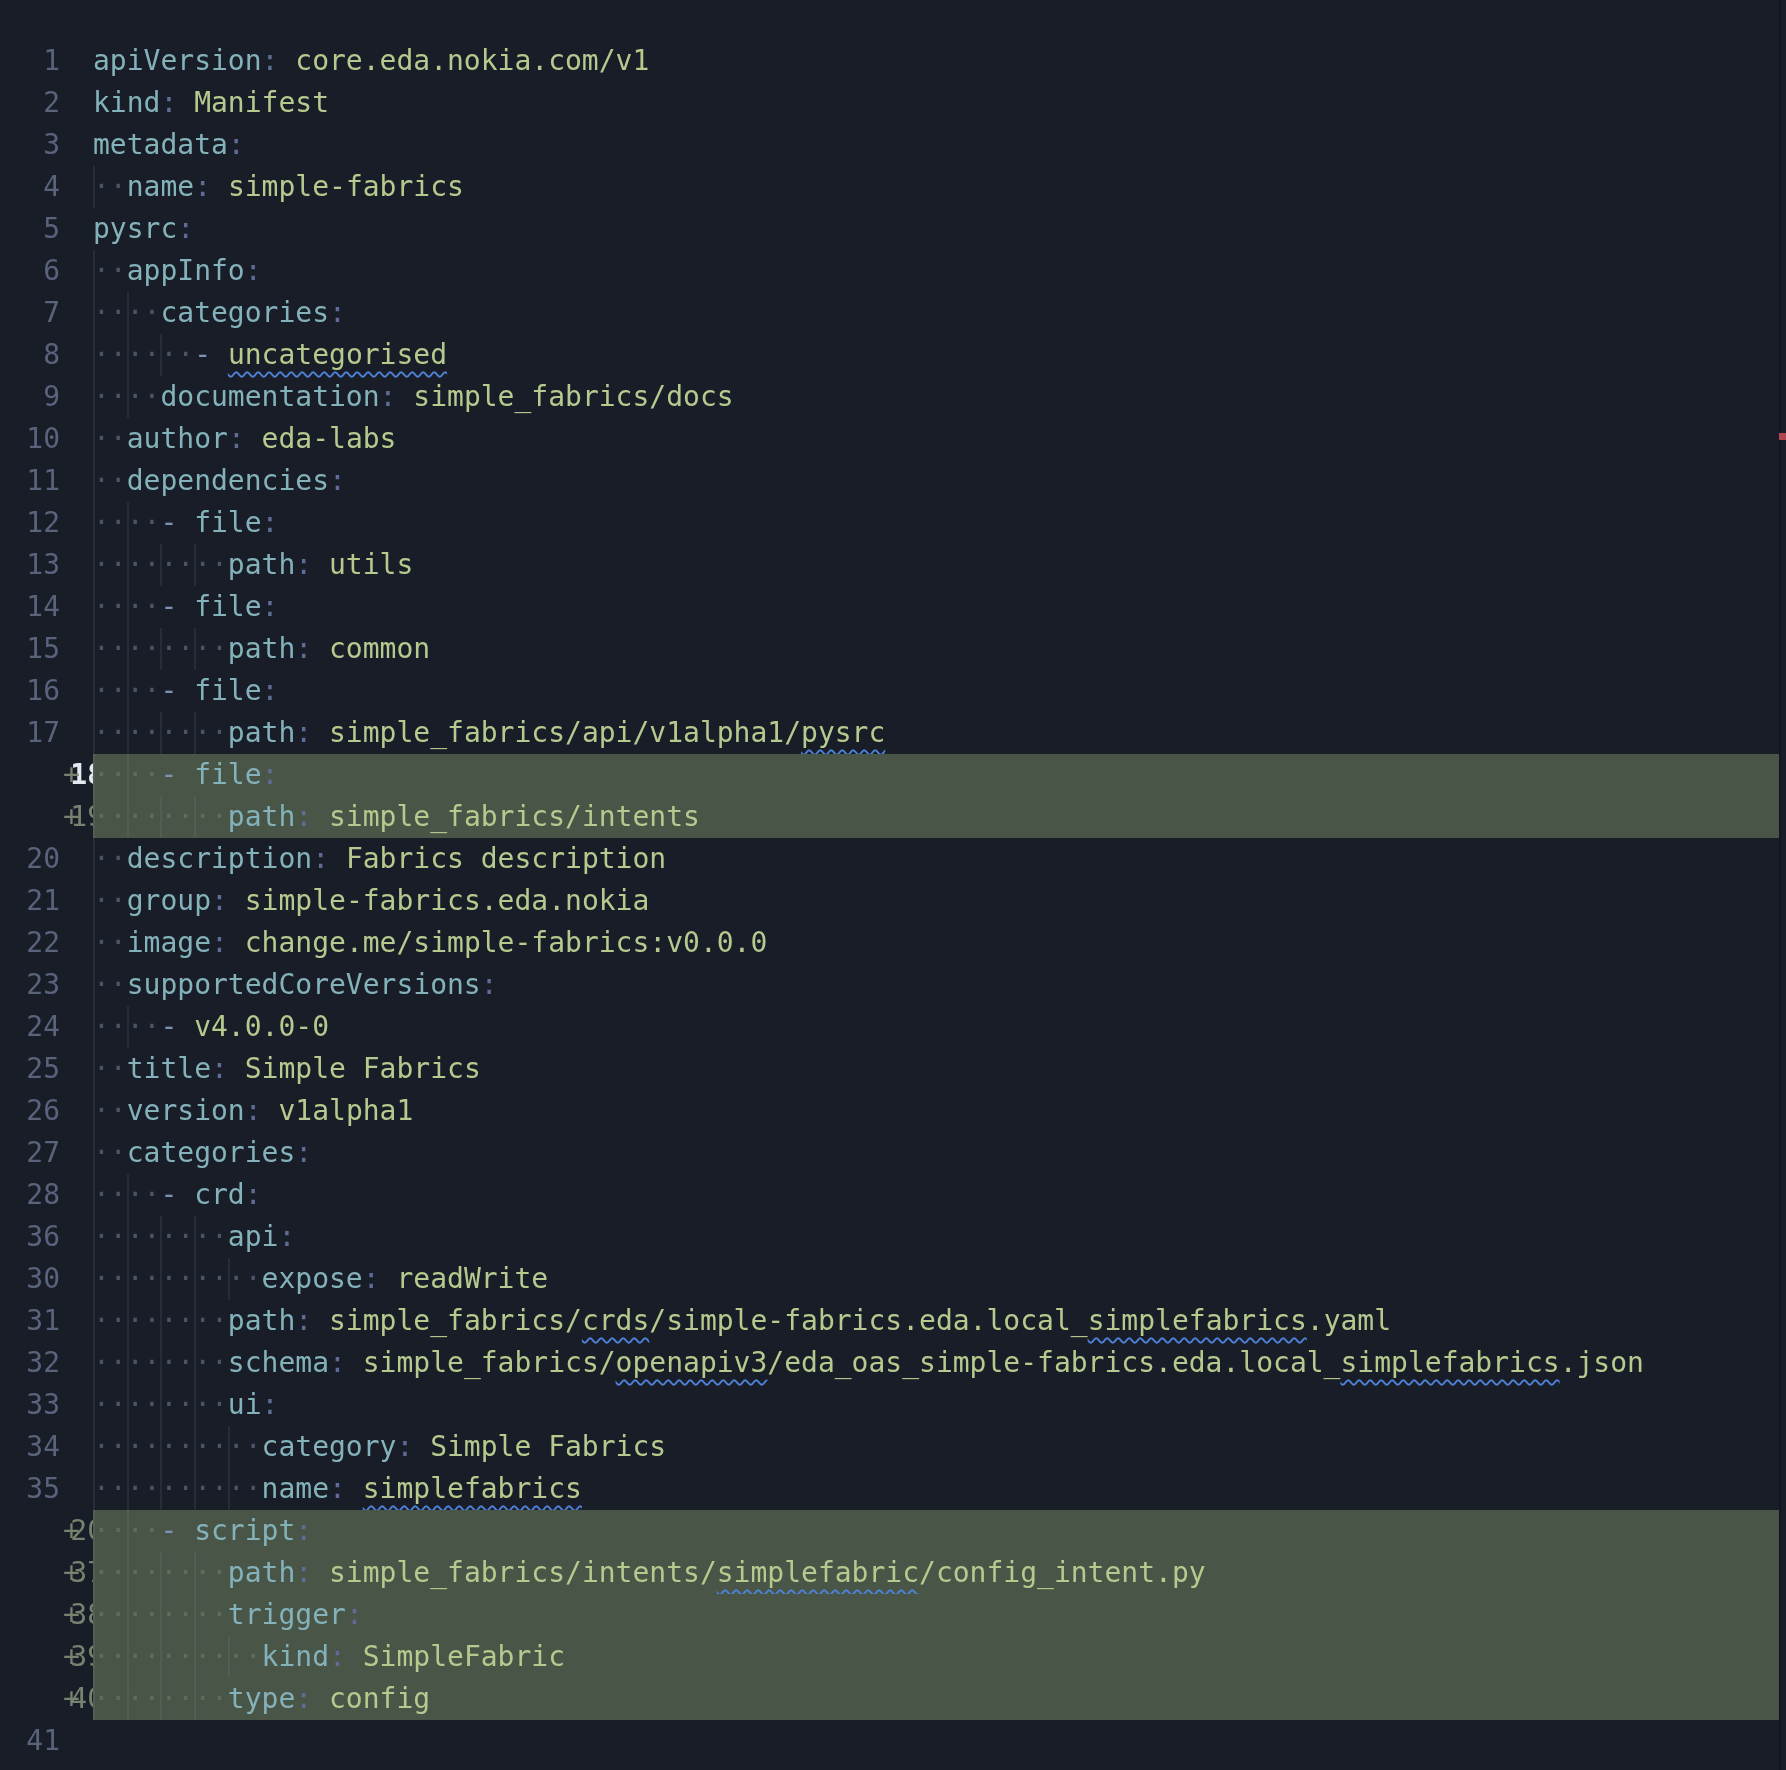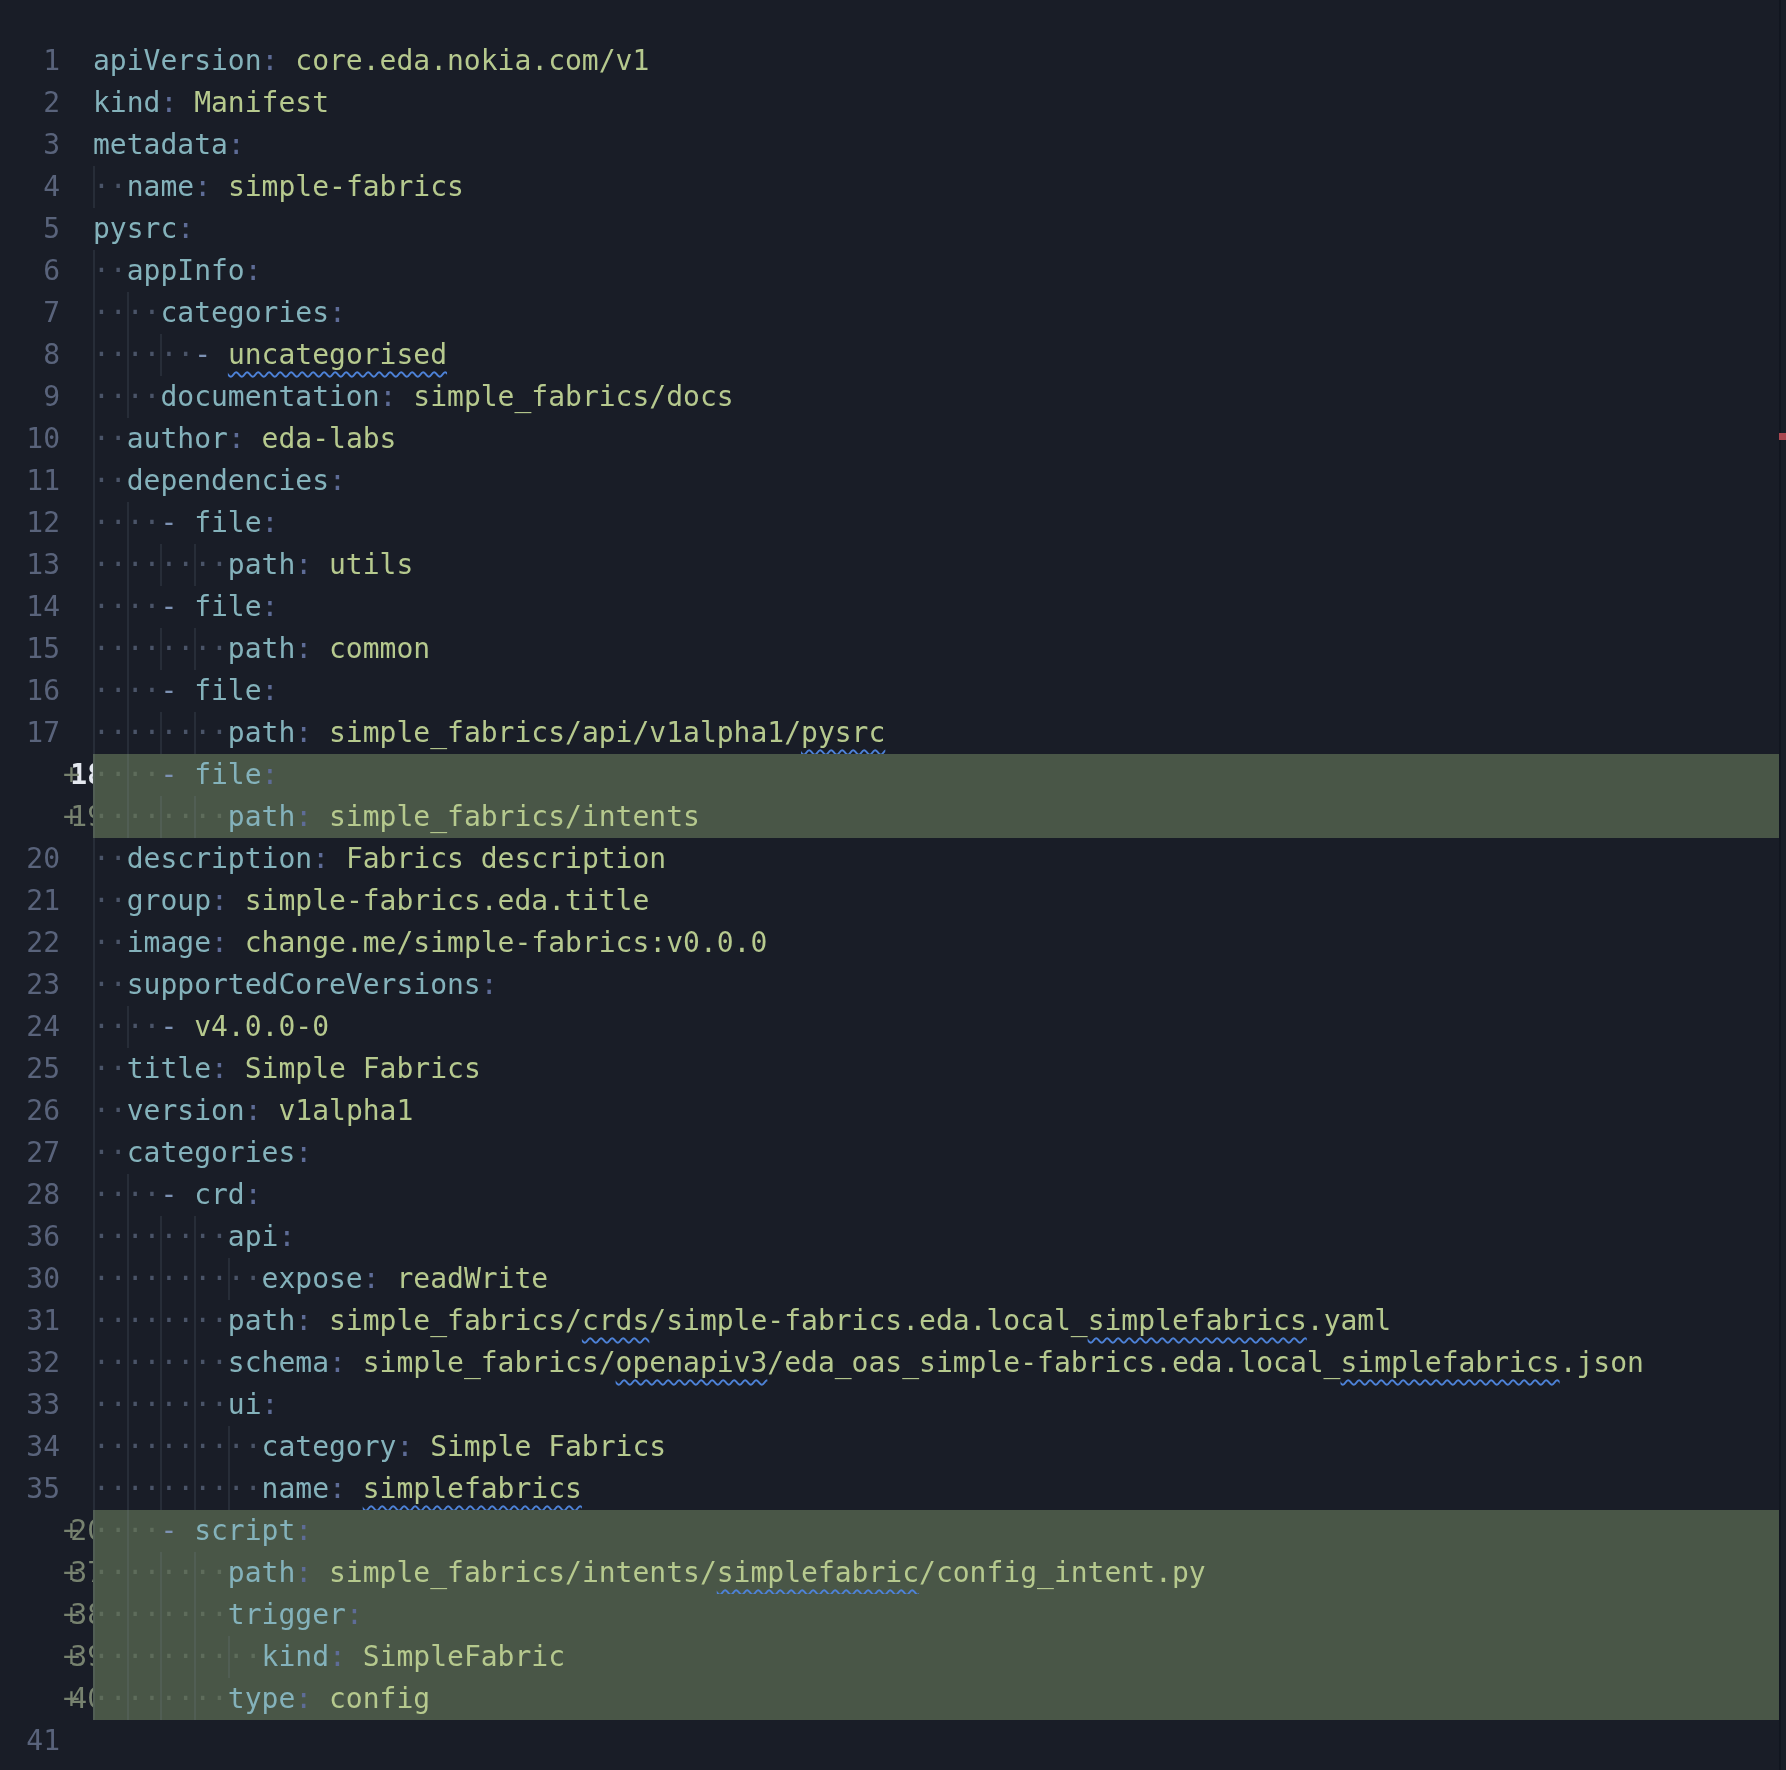--- a/index.html
+++ b/index.html
@@ -70,21 +70,21 @@
     <div class="line"><span class="gutter-num">11</span><span class="content"><i class="guide" style="left: 0px;"></i><span class="tk-ws">··</span><span class="tk-key">dependencies</span><span class="tk-colon">:</span></span></div>
     <div class="line"><span class="gutter-num">12</span><span class="content"><i class="guide" style="left: 0px;"></i><i class="guide" style="left: 33.714px;"></i><span class="tk-ws">····</span><span class="tk-dash">-</span><span> </span><span class="tk-key">file</span><span class="tk-colon">:</span></span></div>
     <div class="line"><span class="gutter-num">13</span><span class="content"><i class="guide" style="left: 0px;"></i><i class="guide" style="left: 33.714px;"></i><i class="guide" style="left: 67.428px;"></i><i class="guide" style="left: 101.142px;"></i><span class="tk-ws">········</span><span class="tk-key">path</span><span class="tk-colon">:</span><span> </span><span class="tk-val">utils</span></span></div>
     <div class="line"><span class="gutter-num">14</span><span class="content"><i class="guide" style="left: 0px;"></i><i class="guide" style="left: 33.714px;"></i><span class="tk-ws">····</span><span class="tk-dash">-</span><span> </span><span class="tk-key">file</span><span class="tk-colon">:</span></span></div>
     <div class="line"><span class="gutter-num">15</span><span class="content"><i class="guide" style="left: 0px;"></i><i class="guide" style="left: 33.714px;"></i><i class="guide" style="left: 67.428px;"></i><i class="guide" style="left: 101.142px;"></i><span class="tk-ws">········</span><span class="tk-key">path</span><span class="tk-colon">:</span><span> </span><span class="tk-val">common</span></span></div>
     <div class="line"><span class="gutter-num">16</span><span class="content"><i class="guide" style="left: 0px;"></i><i class="guide" style="left: 33.714px;"></i><span class="tk-ws">····</span><span class="tk-dash">-</span><span> </span><span class="tk-key">file</span><span class="tk-colon">:</span></span></div>
     <div class="line"><span class="gutter-num">17</span><span class="content"><i class="guide" style="left: 0px;"></i><i class="guide" style="left: 33.714px;"></i><i class="guide" style="left: 67.428px;"></i><i class="guide" style="left: 101.142px;"></i><span class="tk-ws">········</span><span class="tk-key">path</span><span class="tk-colon">:</span><span> </span><span class="tk-val">simple_fabrics/api/v1alpha1/</span><span class="tk-val sq">pysrc</span></span></div>
     <div class="line added active"><span class="gutter-num">18</span><span class="gutter-plus">+</span><span class="content"><i class="guide" style="left: 0px;"></i><i class="guide" style="left: 33.714px;"></i><span class="tk-ws">····</span><span class="tk-dash">-</span><span> </span><span class="tk-key">file</span><span class="tk-colon">:</span></span></div>
     <div class="line added"><span class="gutter-num">19</span><span class="gutter-plus">+</span><span class="content"><i class="guide" style="left: 0px;"></i><i class="guide" style="left: 33.714px;"></i><i class="guide" style="left: 67.428px;"></i><i class="guide" style="left: 101.142px;"></i><span class="tk-ws">········</span><span class="tk-key">path</span><span class="tk-colon">:</span><span> </span><span class="tk-val">simple_fabrics/intents</span></span></div>
     <div class="line"><span class="gutter-num">20</span><span class="content"><i class="guide" style="left: 0px;"></i><span class="tk-ws">··</span><span class="tk-key">description</span><span class="tk-colon">:</span><span> </span><span class="tk-val">Fabrics description</span></span></div>
-    <div class="line"><span class="gutter-num">21</span><span class="content"><i class="guide" style="left: 0px;"></i><span class="tk-ws">··</span><span class="tk-key">group</span><span class="tk-colon">:</span><span> </span><span class="tk-val">simple-fabrics.eda.title</span></span></div>
+    <div class="line"><span class="gutter-num">21</span><span class="content"><i class="guide" style="left: 0px;"></i><span class="tk-ws">··</span><span class="tk-key">group</span><span class="tk-colon">:</span><span> </span><span class="tk-val">simple-fabrics.eda.nokia</span></span></div>
     <div class="line"><span class="gutter-num">22</span><span class="content"><i class="guide" style="left: 0px;"></i><span class="tk-ws">··</span><span class="tk-key">image</span><span class="tk-colon">:</span><span> </span><span class="tk-val">change.me/simple-fabrics:v0.0.0</span></span></div>
     <div class="line"><span class="gutter-num">23</span><span class="content"><i class="guide" style="left: 0px;"></i><span class="tk-ws">··</span><span class="tk-key">supportedCoreVersions</span><span class="tk-colon">:</span></span></div>
     <div class="line"><span class="gutter-num">24</span><span class="content"><i class="guide" style="left: 0px;"></i><i class="guide" style="left: 33.714px;"></i><span class="tk-ws">····</span><span class="tk-dash">-</span><span> </span><span class="tk-val">v4.0.0-0</span></span></div>
     <div class="line"><span class="gutter-num">25</span><span class="content"><i class="guide" style="left: 0px;"></i><span class="tk-ws">··</span><span class="tk-key">title</span><span class="tk-colon">:</span><span> </span><span class="tk-val">Simple Fabrics</span></span></div>
     <div class="line"><span class="gutter-num">26</span><span class="content"><i class="guide" style="left: 0px;"></i><span class="tk-ws">··</span><span class="tk-key">version</span><span class="tk-colon">:</span><span> </span><span class="tk-val">v1alpha1</span></span></div>
     <div class="line"><span class="gutter-num">27</span><span class="content"><i class="guide" style="left: 0px;"></i><span class="tk-ws">··</span><span class="tk-key">categories</span><span class="tk-colon">:</span></span></div>
     <div class="line"><span class="gutter-num">28</span><span class="content"><i class="guide" style="left: 0px;"></i><i class="guide" style="left: 33.714px;"></i><span class="tk-ws">····</span><span class="tk-dash">-</span><span> </span><span class="tk-key">crd</span><span class="tk-colon">:</span></span></div>
     <div class="line"><span class="gutter-num">36</span><span class="content"><i class="guide" style="left: 0px;"></i><i class="guide" style="left: 33.714px;"></i><i class="guide" style="left: 67.428px;"></i><i class="guide" style="left: 101.142px;"></i><span class="tk-ws">········</span><span class="tk-key">api</span><span class="tk-colon">:</span></span></div>
     <div class="line"><span class="gutter-num">30</span><span class="content"><i class="guide" style="left: 0px;"></i><i class="guide" style="left: 33.714px;"></i><i class="guide" style="left: 67.428px;"></i><i class="guide" style="left: 101.142px;"></i><i class="guide" style="left: 134.856px;"></i><span class="tk-ws">··········</span><span class="tk-key">expose</span><span class="tk-colon">:</span><span> </span><span class="tk-val">readWrite</span></span></div>
     <div class="line"><span class="gutter-num">31</span><span class="content"><i class="guide" style="left: 0px;"></i><i class="guide" style="left: 33.714px;"></i><i class="guide" style="left: 67.428px;"></i><i class="guide" style="left: 101.142px;"></i><span class="tk-ws">········</span><span class="tk-key">path</span><span class="tk-colon">:</span><span> </span><span class="tk-val">simple_fabrics/</span><span class="tk-val sq">crds</span><span class="tk-val">/simple-fabrics.eda.local_</span><span class="tk-val sq">simplefabrics</span><span class="tk-val">.yaml</span></span></div>

